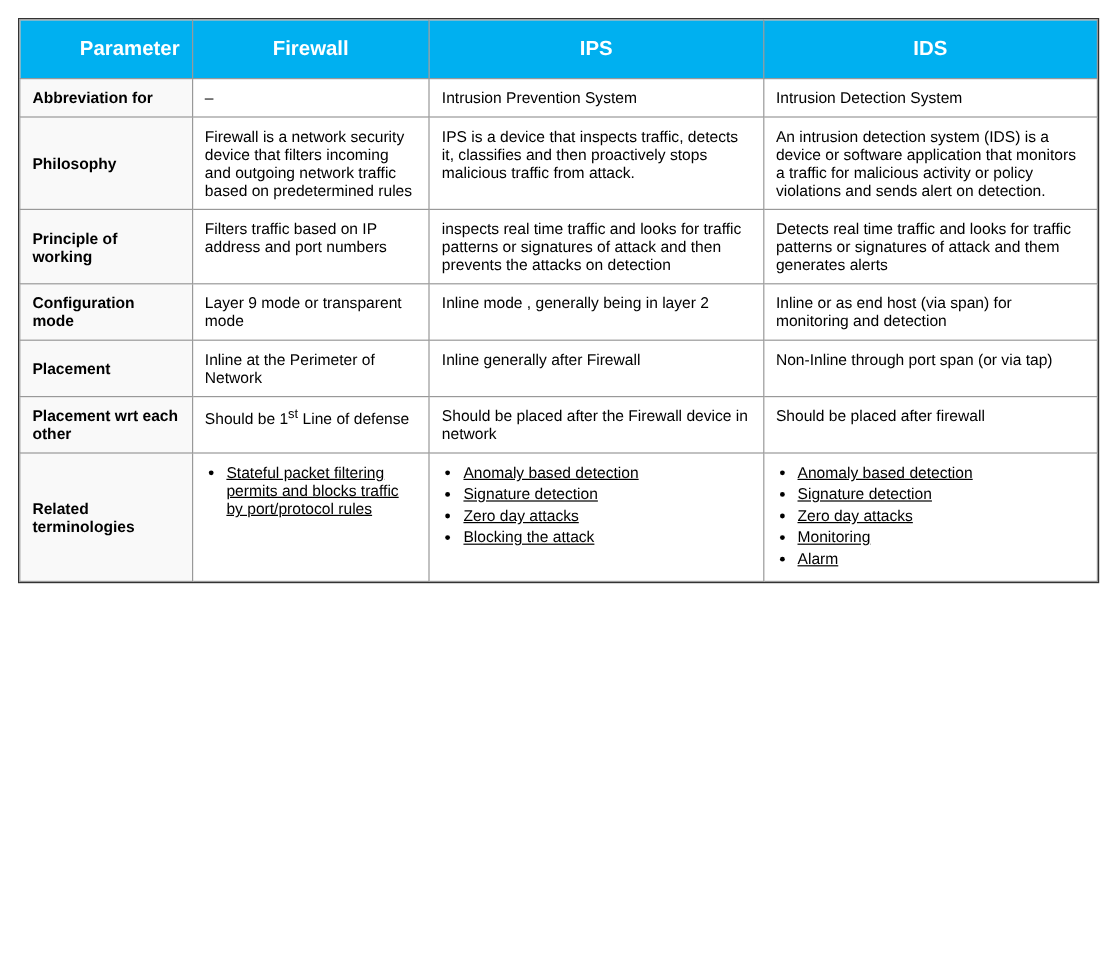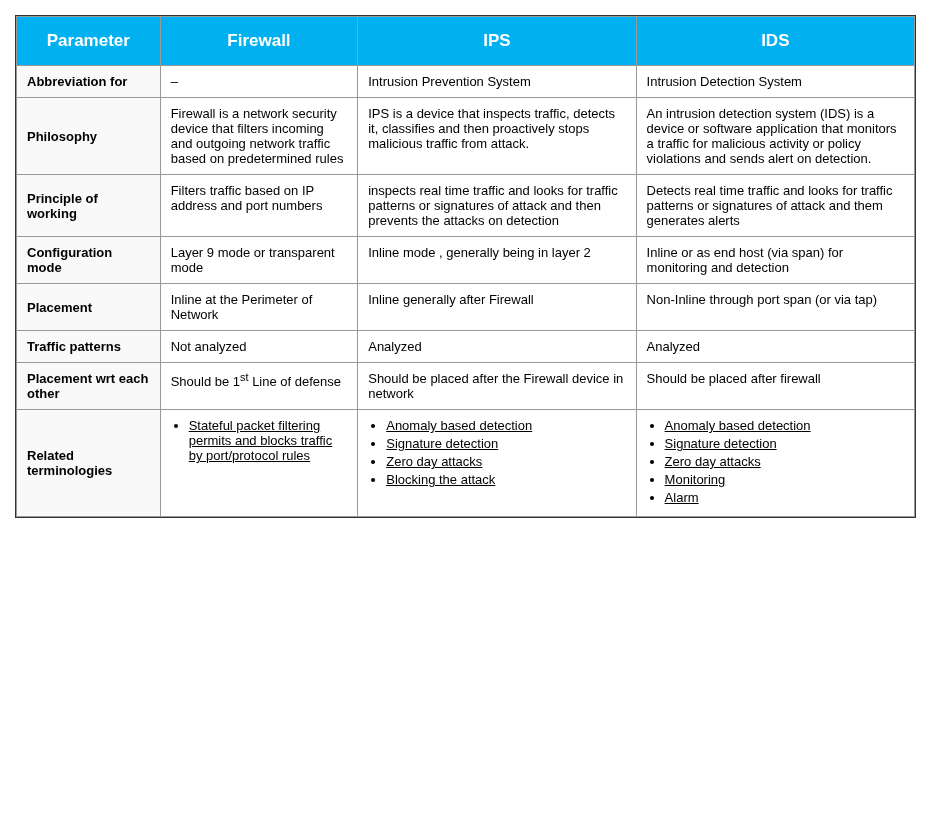--- a/index.html
+++ b/index.html
@@ -37,21 +37,21 @@
       width: 16%;
       vertical-align: middle;
     }
     tbody td {
       background-color: #fff;
       margin-left: 12px;
     }
     tbody tr:nth-child(odd) td:not(:first-child) {
       background-color: #fff;
     }
-    .col-param { width: 16%; }
+    .col-param { width: 16%; text-align: right; }
     .col-firewall { width: 22%; }
     .col-ips { width: 31%; }
     .col-ids { width: 31%; }
     ul.bullet-list {
       list-style: disc;
       padding-left: 18px;
     }
     ul.bullet-list li {
       margin-bottom: 3px;
       text-decoration: underline;
@@ -95,26 +95,20 @@
           <td>Inline mode , generally being in layer 2</td>
           <td>Inline or as end host (via span) for monitoring and detection</td>
         </tr>
         <tr>
           <td>Placement</td>
           <td>Inline at the Perimeter of Network</td>
           <td>Inline generally after Firewall</td>
           <td>Non-Inline through port span (or via tap)</td>
         </tr>
         <tr>
-          <td>Traffic patterns</td>
-          <td>Not analyzed</td>
-          <td>Analyzed</td>
-          <td>Analyzed</td>
-        </tr>
-        <tr>
           <td>Placement wrt each other</td>
           <td>Should be 1<sup>st</sup> Line of defense</td>
           <td>Should be placed after the Firewall device in network</td>
           <td>Should be placed after firewall</td>
         </tr>
         <tr>
           <td>Related terminologies</td>
           <td>
             <ul class="bullet-list">
               <li>Stateful packet filtering permits and blocks traffic by port/protocol rules</li>

